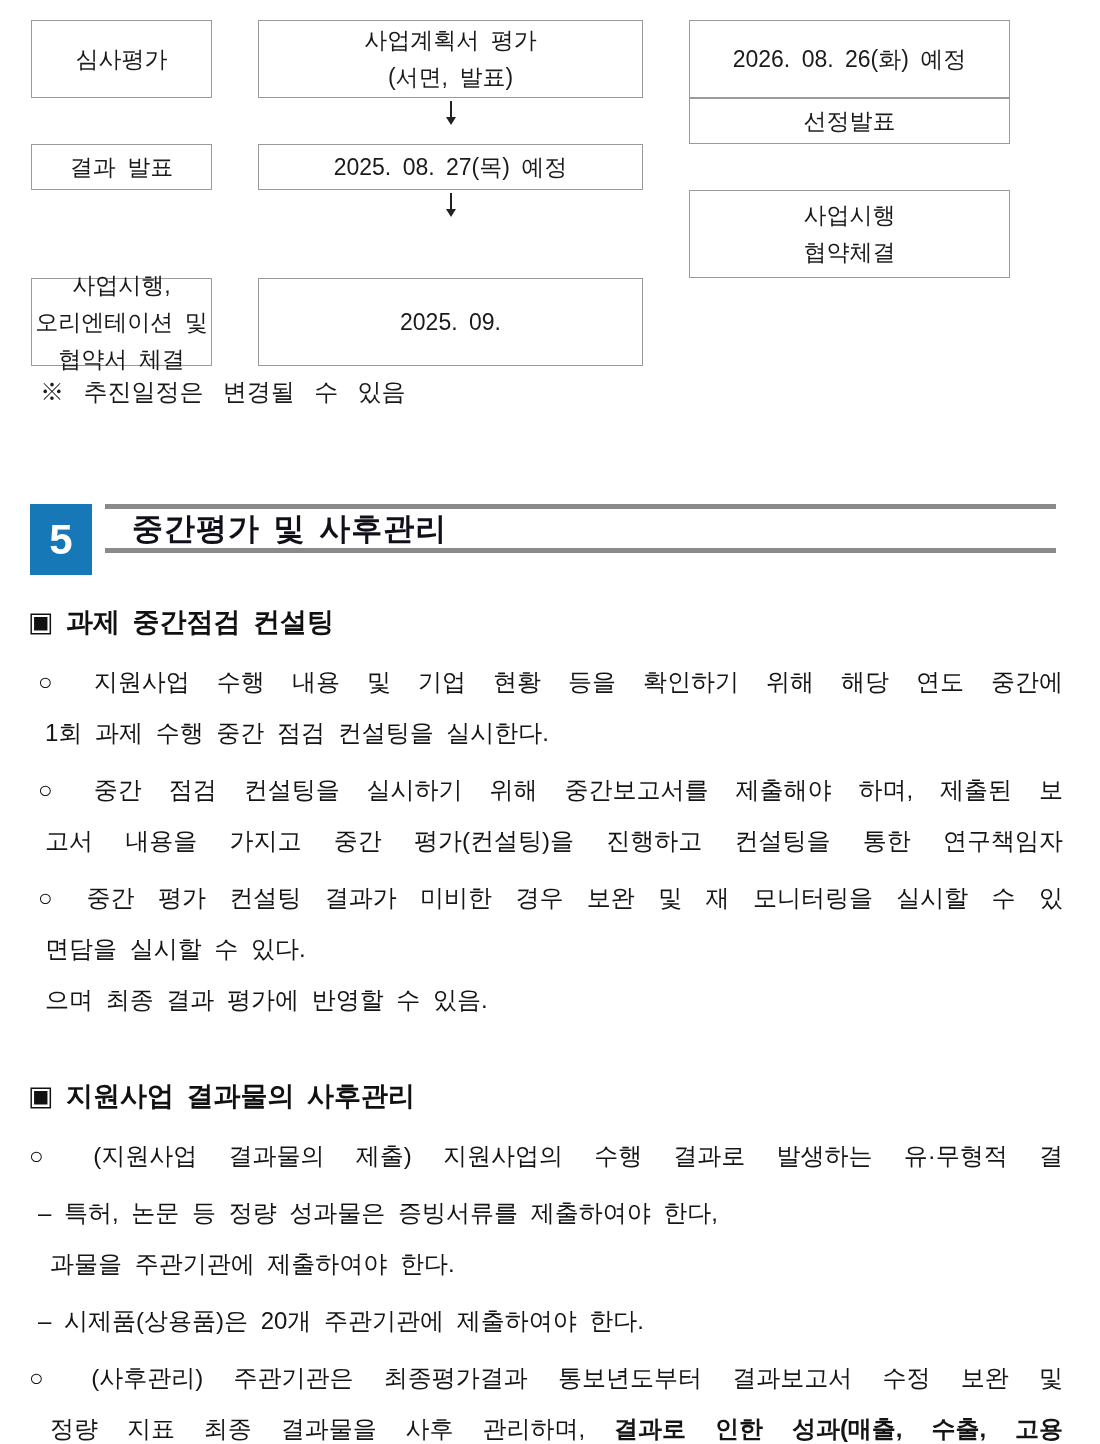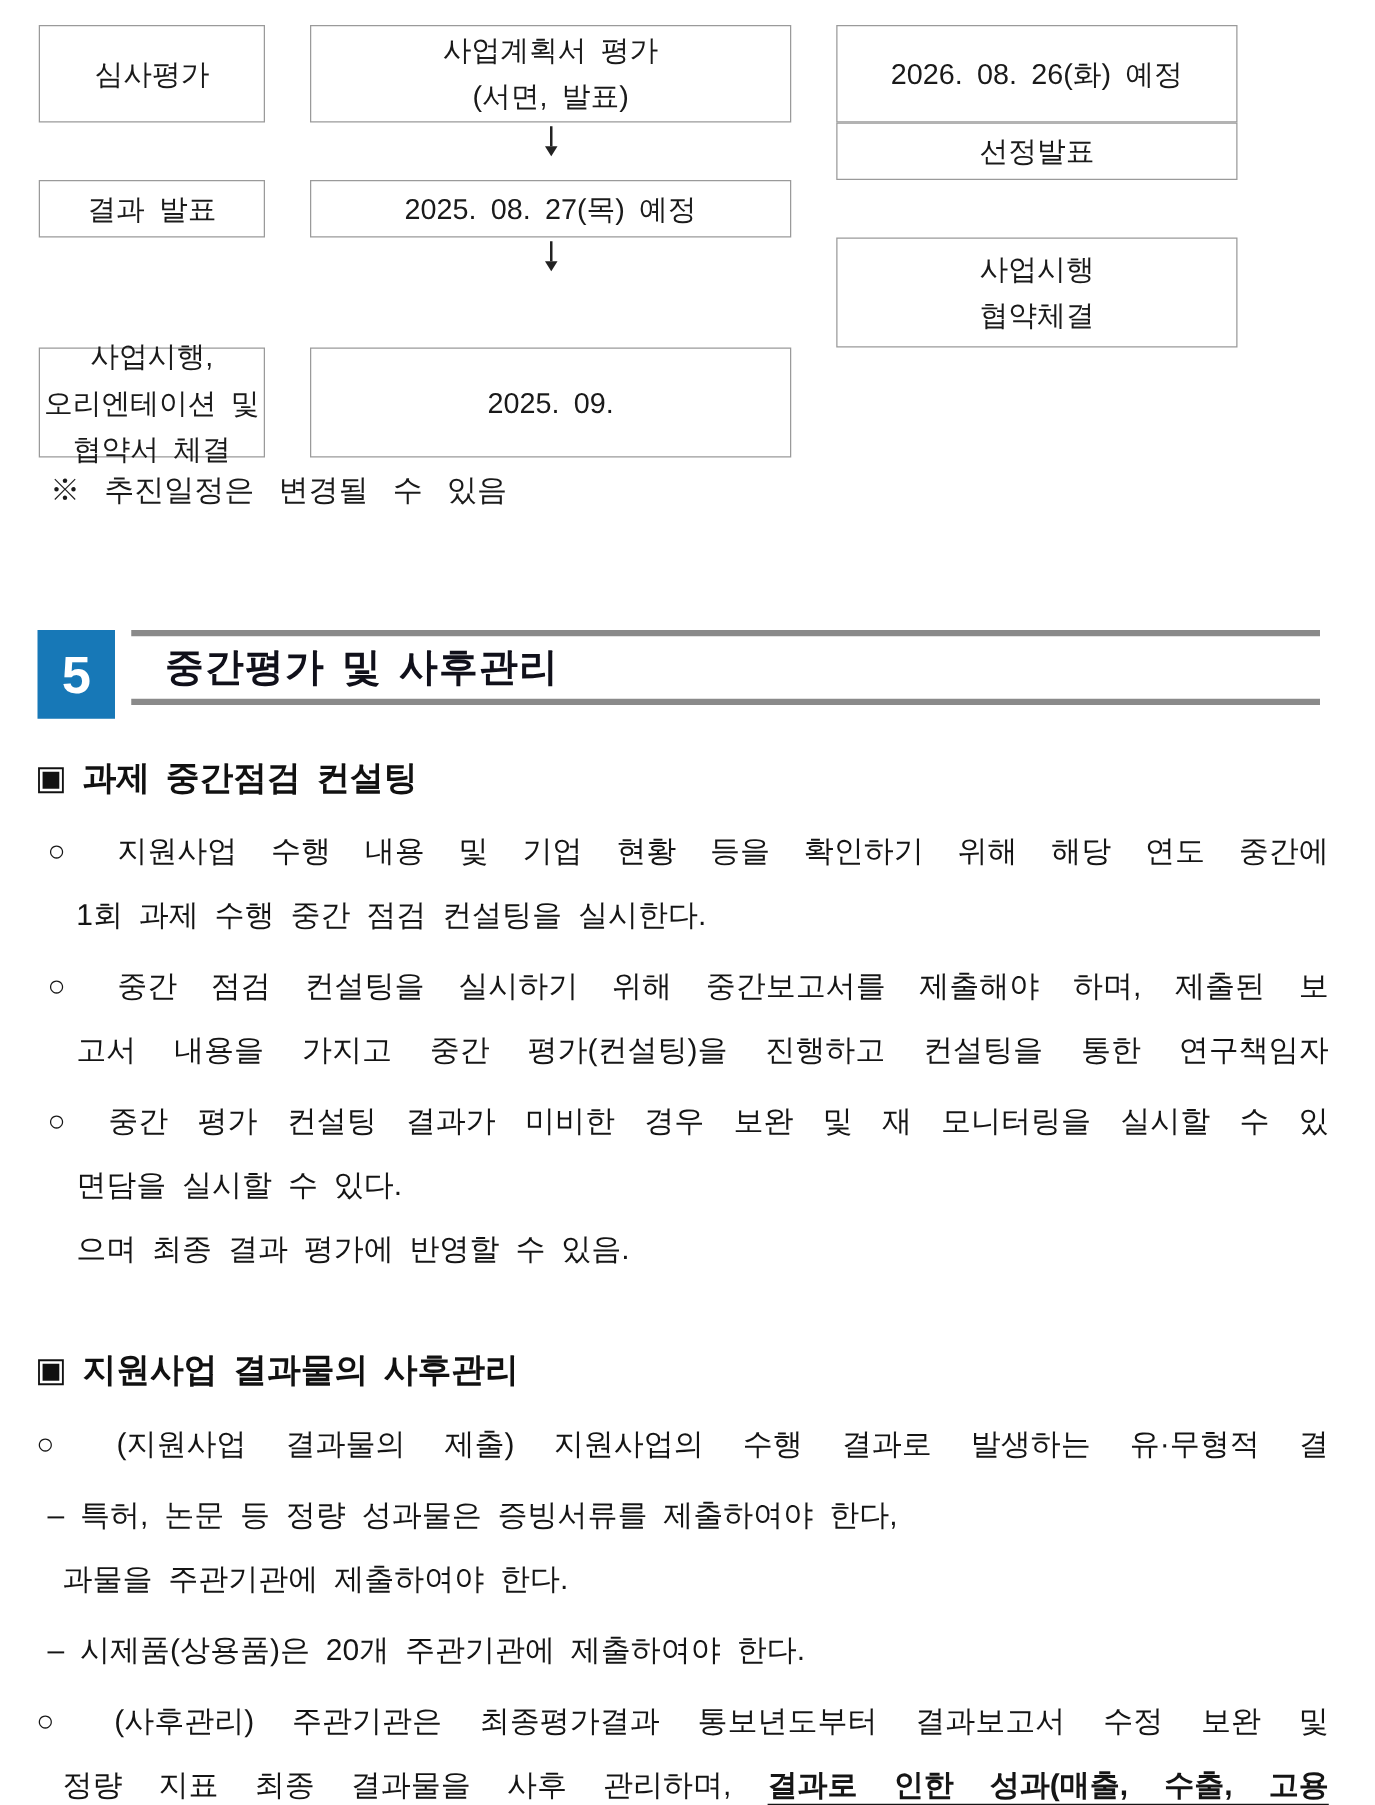--- a/index.html
+++ b/index.html
@@ -7,21 +7,21 @@
   body { font-family:"Liberation Sans","DejaVu Sans",sans-serif; }
   .page {
     position:relative; width:1100px; height:1444px; margin:0 auto;
     background:#ffffff; overflow:hidden; color:#1a1a1a;
   }
 
   
   .flow {
     display:grid;
     grid-template-columns:181px 385px 321px;
-    column-gap:36px;
+    column-gap:46px;
     margin:20px 0 0 31px;
   }
   .fbox {
     border:1px solid #9a9a9a;
     display:flex; align-items:center; justify-content:center;
     text-align:center; font-size:23px; line-height:37px;
     white-space:pre-line; color:#1a1a1a; word-spacing:5px;
   }
   .r1 { height:78px; }
   .r2 { height:46px; }
@@ -39,41 +39,41 @@
   .note { margin:10px 0 0 40px; font-size:24px; word-spacing:5px; color:#1a1a1a;font-family:Liberation Mono, monospace; }
 
   
   .sec-header { display:flex; margin:96px 44px 0 30px; height:71px; }
   .sec-num {
     width:62px; height:71px; background:#1778b7; color:#ffffff;
     font-size:42px; font-weight:700;
     display:flex; align-items:center; justify-content:center; flex:0 0 62px;
   }
   .sec-rule {
-    flex:1; margin-left:13px; height:60px; align-self:flex-start;
+    flex:1; margin-left:13px; height:49px; align-self:flex-start;
     border-top:5px solid #d946ef; border-bottom:5px solid #8a8a8a;
     display:flex; align-items:center; padding-left:27px;
   }
   .sec-title { font-size:31px; font-weight:800; color:#10101a; letter-spacing:1px; word-spacing:4px; }
 
   
   .body { margin:22px 37px 0 0; }
   .bsec + .bsec { margin-top:46px; }
   .bhead {
     font-size:27px; font-weight:700; line-height:51px;
     padding-left:28px; margin-bottom:8px; color:#111; word-spacing:5px;
   }
   .line {
     font-size:24px; line-height:51px; color:#151515;
     text-align:justify; text-align-last:left; word-spacing:6px;
   }
   .line.full { text-align-last:justify; }
   .pstart { margin-top:6px; }
   .sec-a .bullet { padding-left:38px; }
-  .sec-a .cont   { padding-left:19px;margin-left:42px; }
+  .sec-a .cont   { padding-left:45px; }
   .sec-b .bullet { padding-left:29px; }
   .sec-b .cont   { padding-left:50px; }
   .sec-b .dash   { padding-left:38px; }
   .em {
     font-weight:700;
     text-decoration:underline;
     text-decoration-thickness:2.5px;
     text-underline-offset:7px;
   }
 </style>

